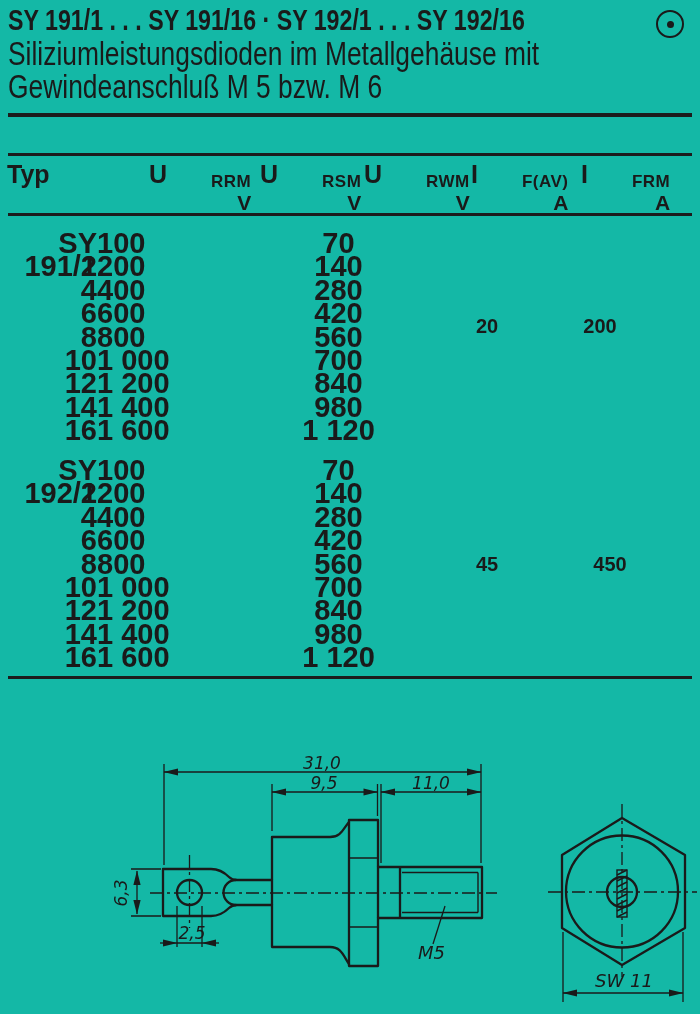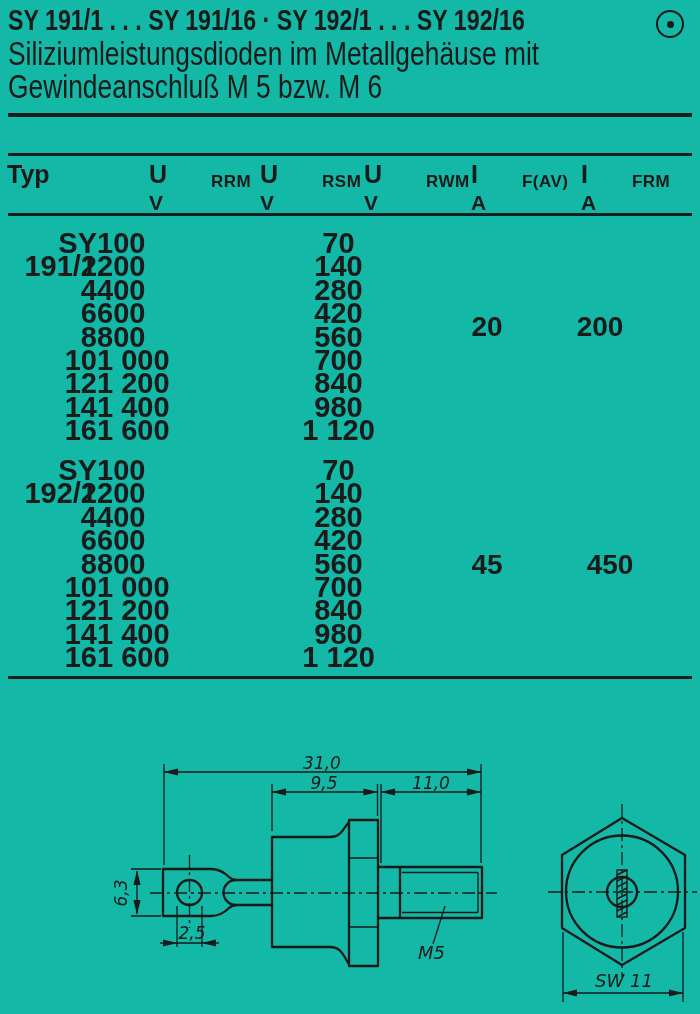--- a/index.html
+++ b/index.html
@@ -20,30 +20,30 @@
   .corner-icon .dot{
     position:absolute;left:50%;top:50%;width:7px;height:7px;
     margin:-3.5px 0 0 -3.5px;background:#1a1a1a;border-radius:50%;
   }
   .subtitle{
     position:absolute;left:8px;top:37px;font-size:33px;line-height:33px;
     white-space:nowrap;transform:scaleX(.8);transform-origin:0 0;
   }
   .rule{position:absolute;left:8px;width:684px;height:2.5px;background:#1c1c1c;}
   .rule-thick{height:4px;}
-  .th{position:absolute;top:161px;text-align:left;font-weight:bold;}
+  .th{position:absolute;top:161px;text-align:right;font-weight:bold;}
   .thsym{font-size:25px;line-height:26px;white-space:nowrap;}
   .thsub{font-size:17px;position:relative;top:4px;letter-spacing:.5px;margin-left:44px;}
   .thunit{font-size:21px;line-height:22px;margin-top:1px;min-height:0;}
   .tgroup{position:absolute;left:8px;font-size:29px;font-weight:bold;}
   .trow{display:flex;height:23.4px;line-height:23.4px;}
   .tc0{width:89px;text-align:right;}
   .tc1{width:161px;}
   .tc2{width:161px;text-align:center;}
-  .annot{position:absolute;font-size:28px;font-weight:bold;line-height:23px;text-align:center;}
+  .annot{position:absolute;font-size:20px;font-weight:bold;line-height:23px;text-align:center;}
   .drawing{position:absolute;left:0;top:740px;}
   .outline{fill:none;stroke:#1a1a1a;stroke-width:2.3;stroke-linejoin:round;stroke-linecap:round;}
   .thin{fill:none;stroke:#1a1a1a;stroke-width:1.4;}
   .cline{fill:none;stroke:#1a1a1a;stroke-width:1.3;stroke-dasharray:13 4 3 4;}
   .dimline{fill:none;stroke:#1a1a1a;stroke-width:1.3;}
   .dimtext{font-family:"DejaVu Sans",sans-serif;font-style:italic;font-size:17px;fill:#1a1a1a;}
   .dimtext-lg{font-size:18px;}
 </style>
 </head>
 <body>

